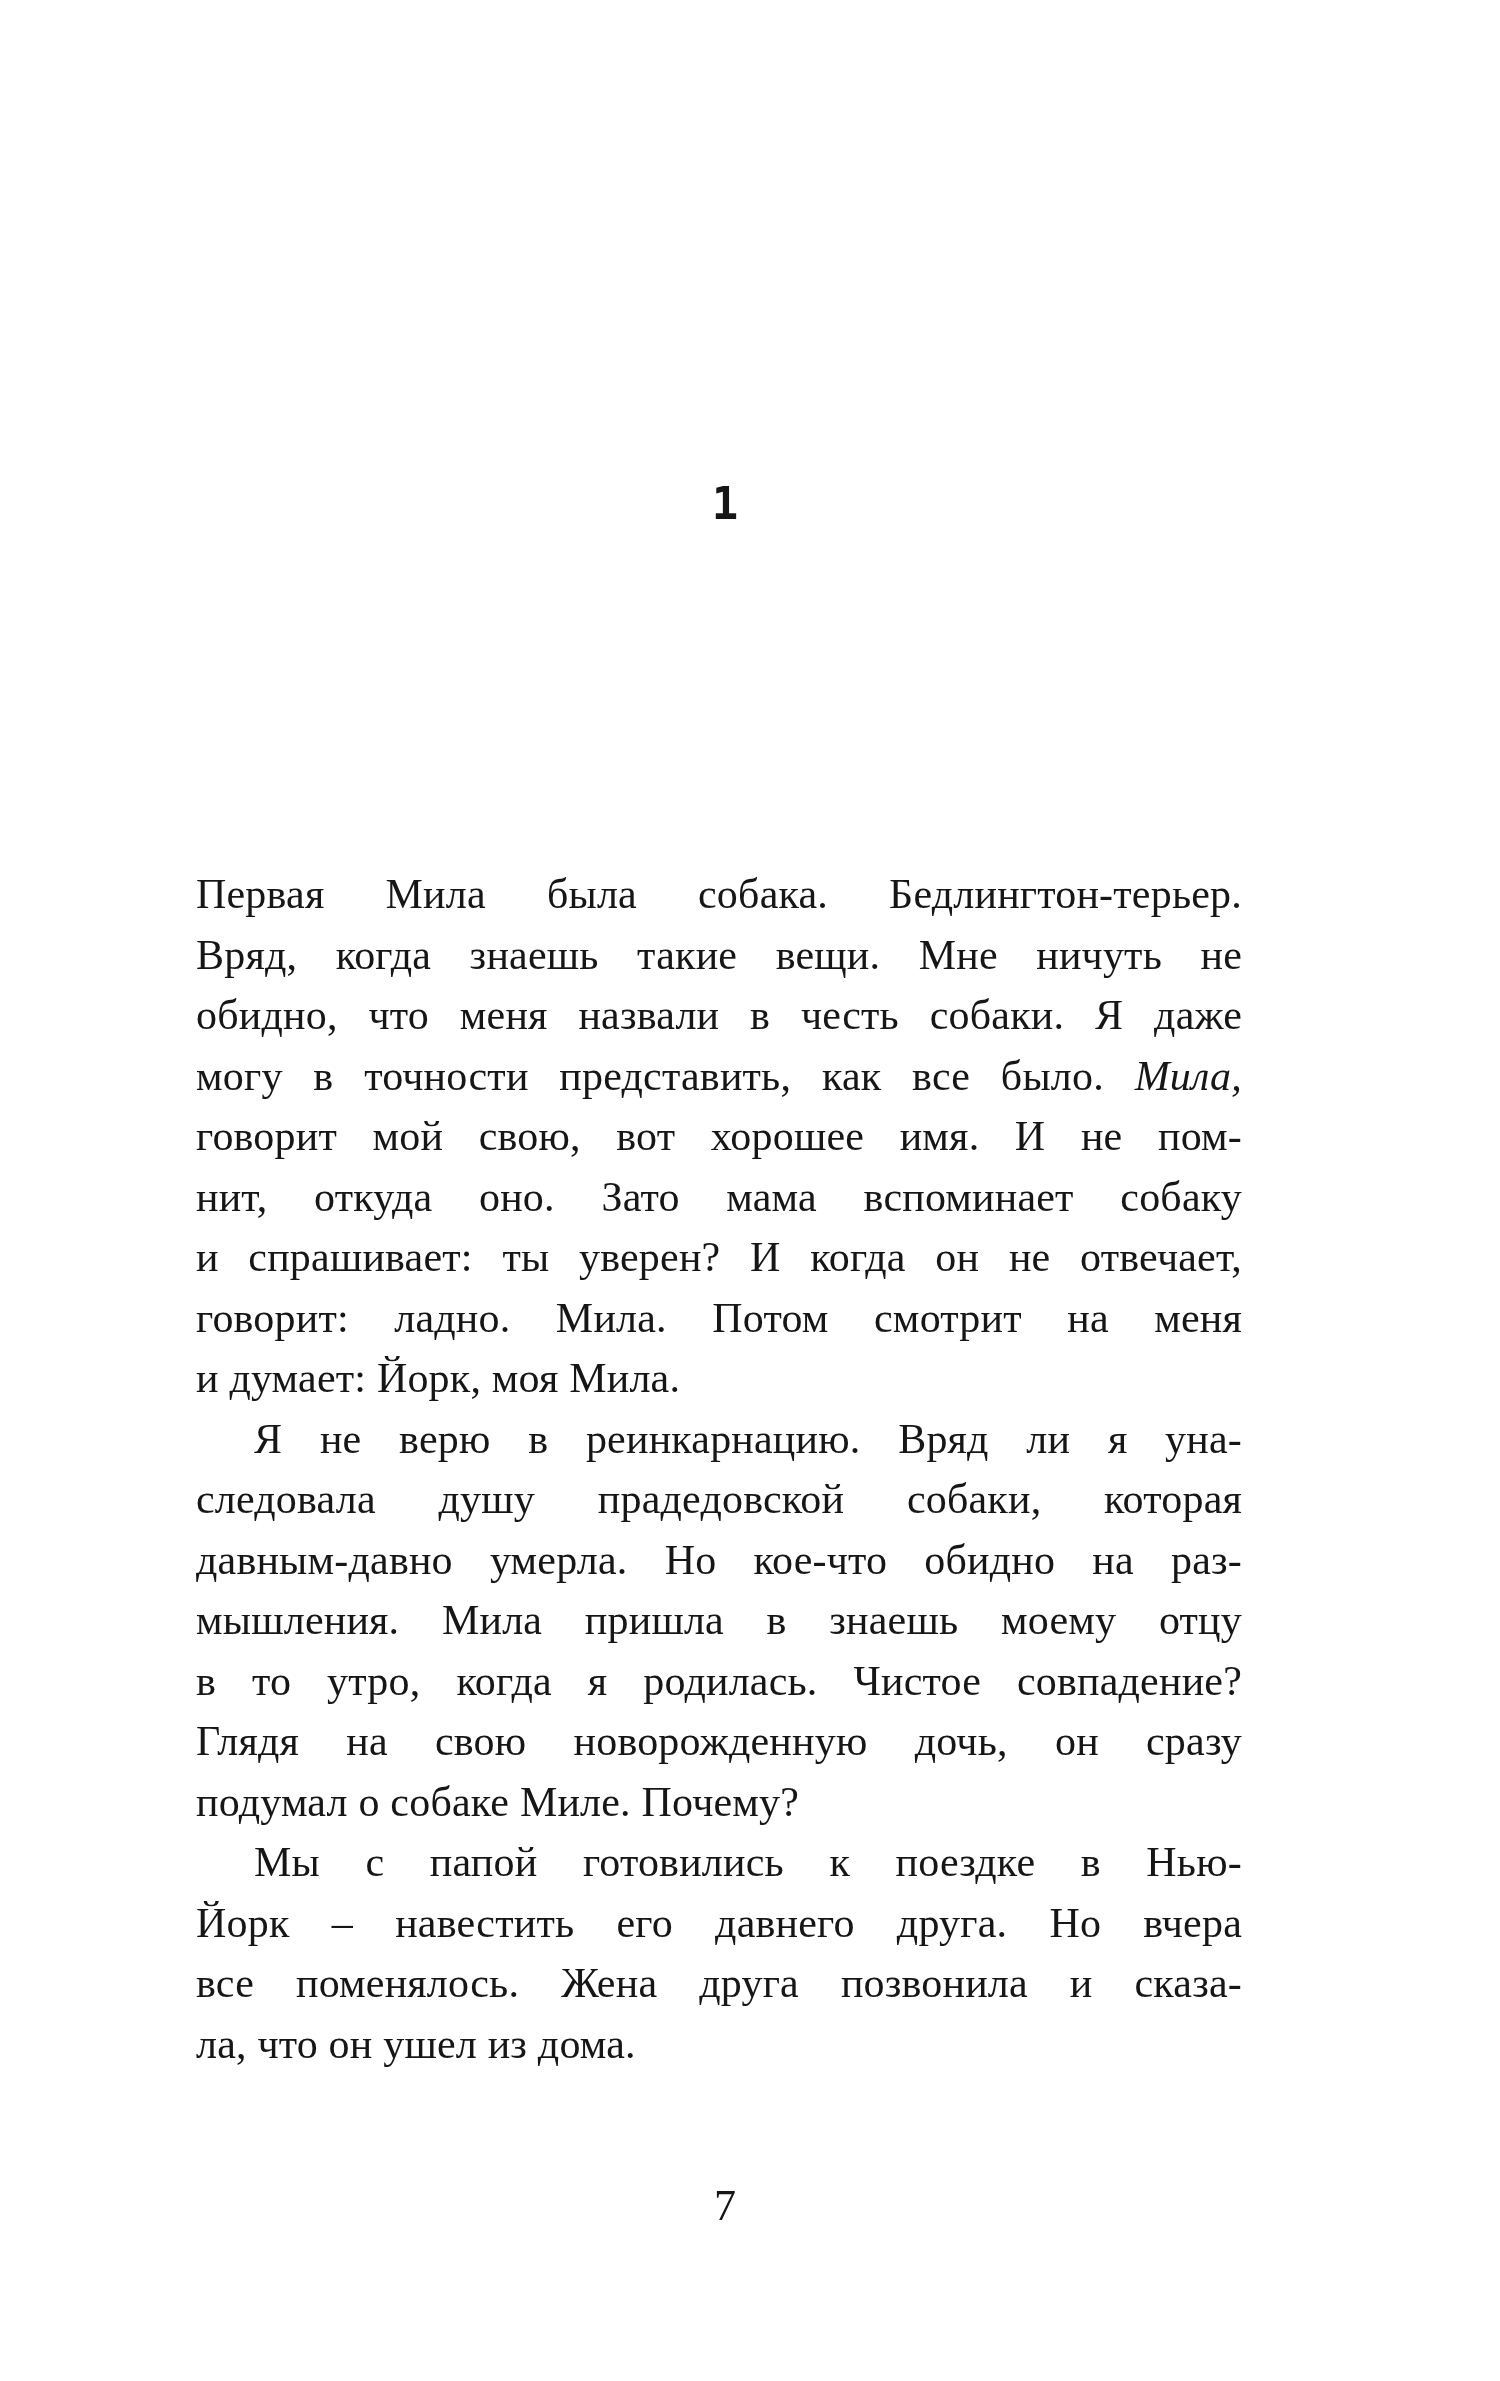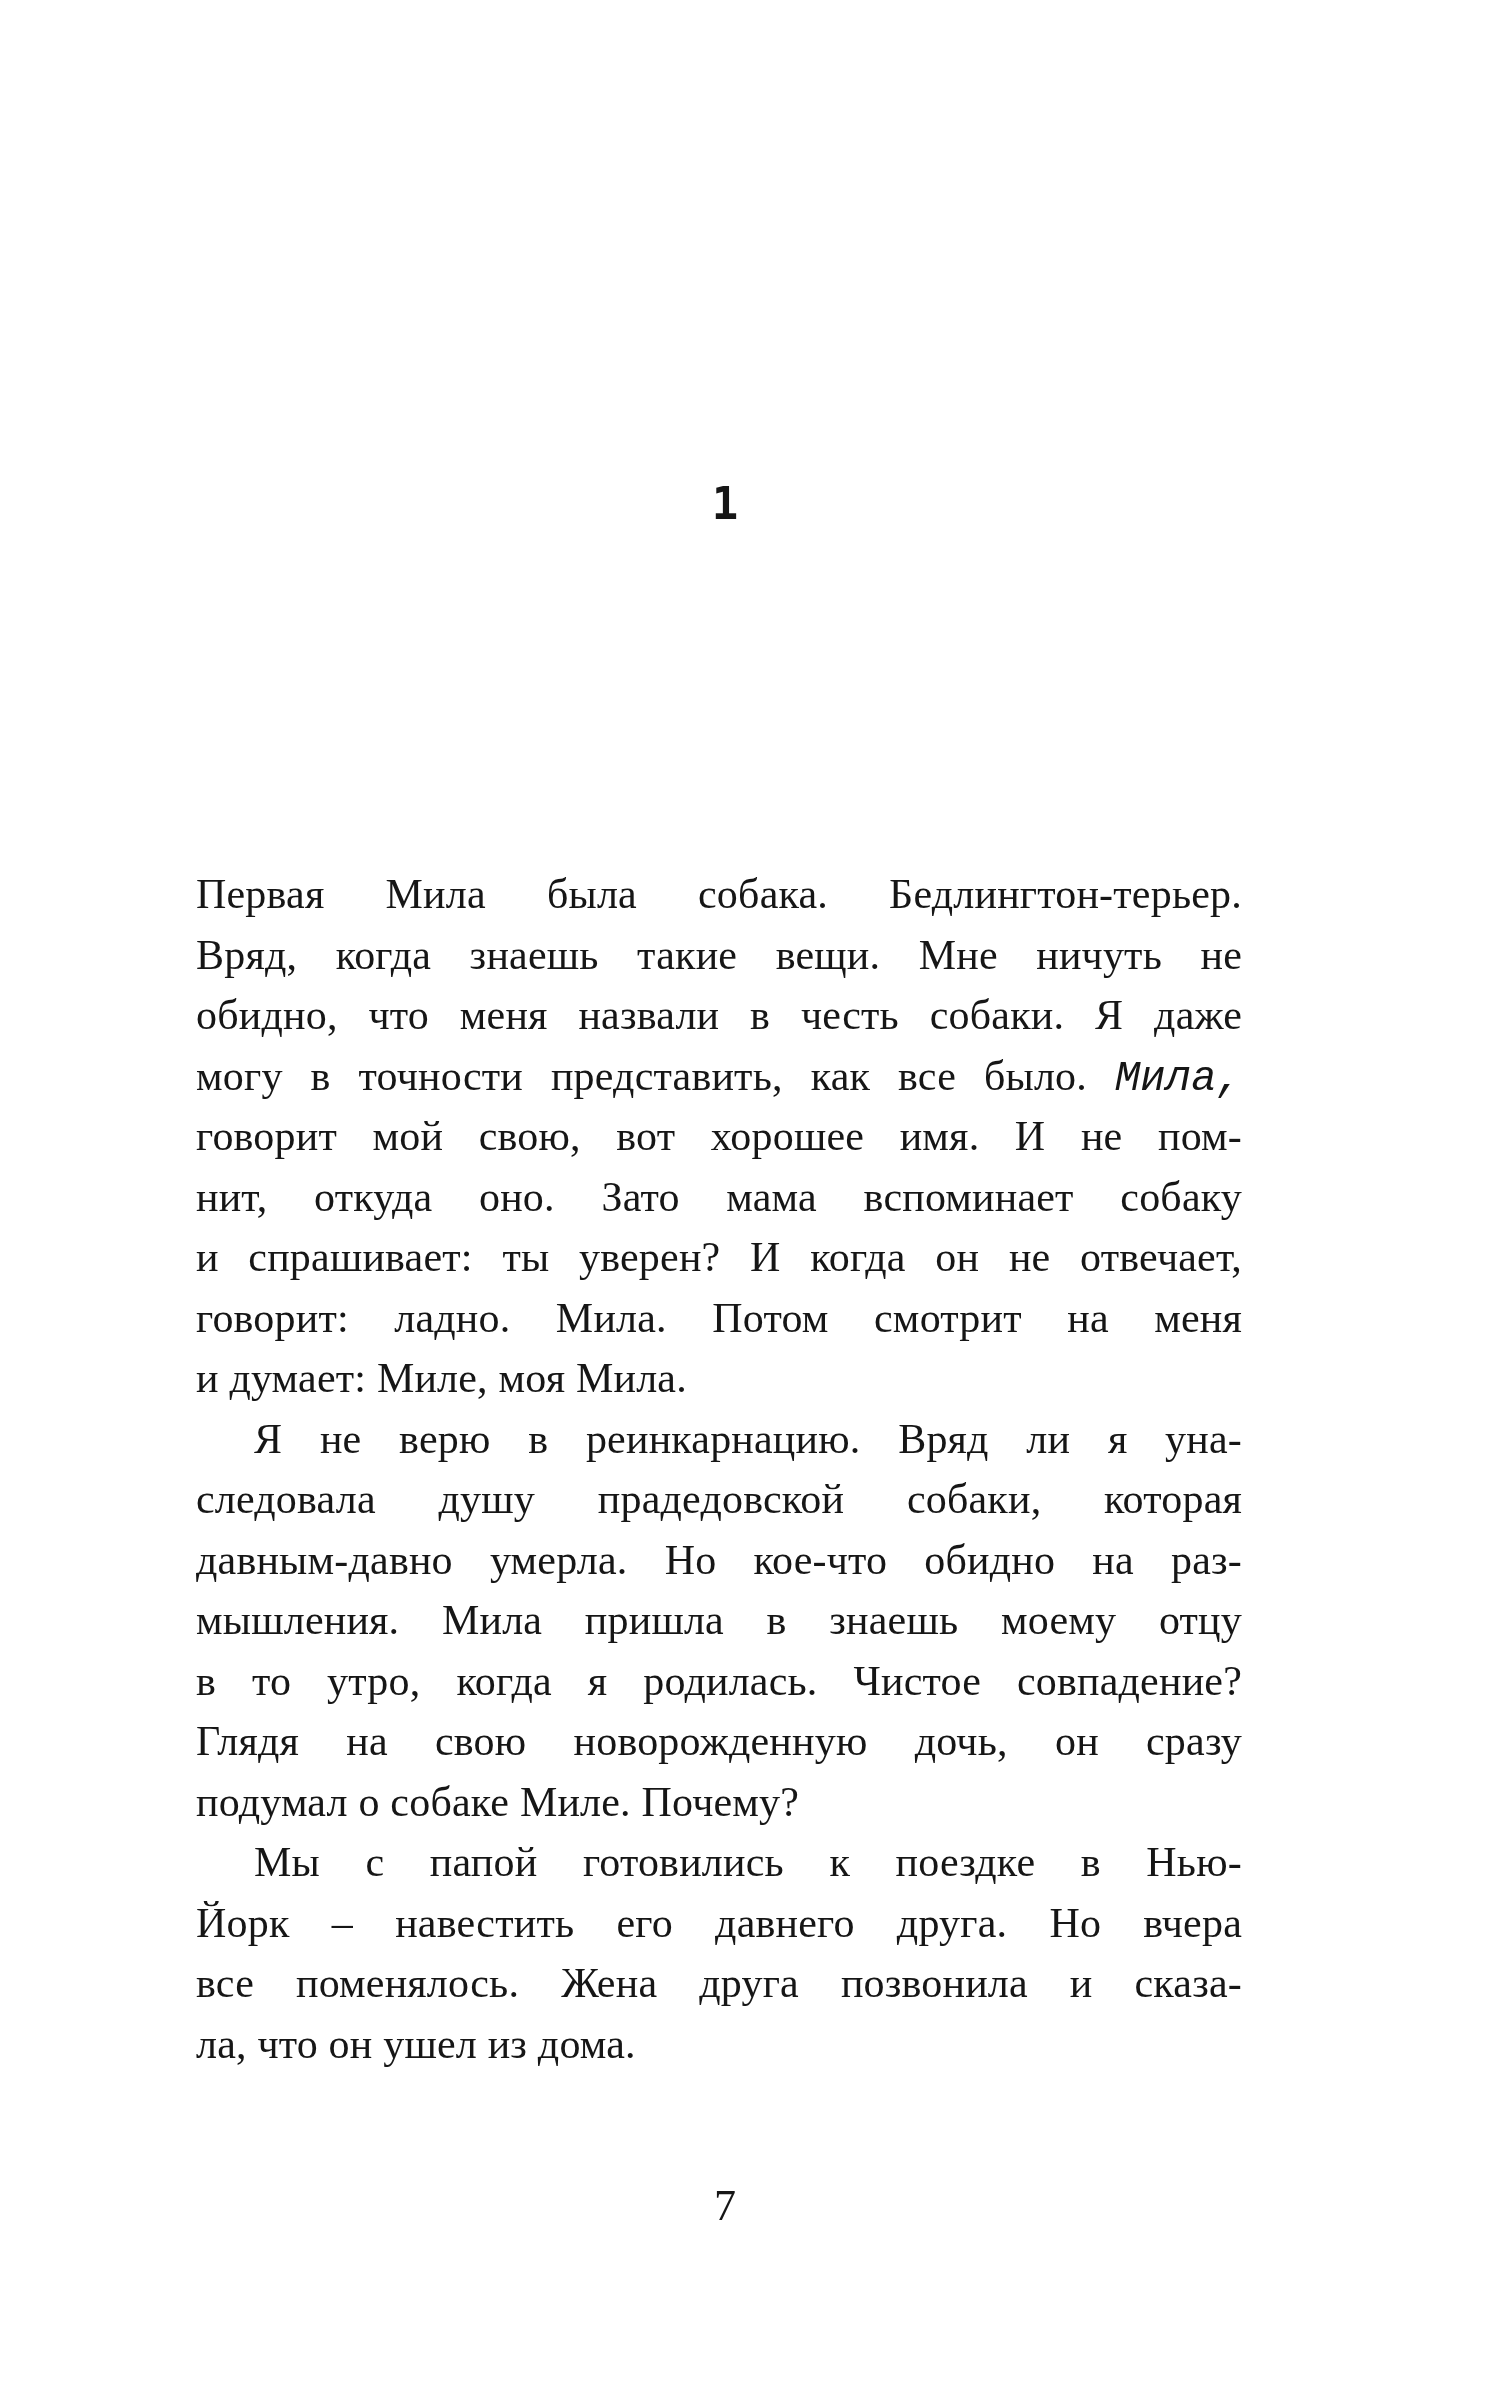--- a/index.html
+++ b/index.html
@@ -48,21 +48,20 @@
   }
   .line.justify {
     text-align: justify;
     text-align-last: justify;
   }
   .line.indent {
     text-indent: 58px;
   }
   .line em {
     font-style: italic;
-    font-family: Liberation Mono, monospace;
   }
   .page-number {
     position: absolute;
     left: 202px;
     top: 2176px;
     width: 1046px;
     text-align: center;
     font-size: 44px;
     line-height: 60px;
   }
@@ -75,21 +74,21 @@
 
   <div class="text-block" id="text-block">
       <div class="line justify"><span>Первая Мила была собака. Бедлингтон-терьер.</span></div>
       <div class="line justify"><span>Вряд, когда знаешь такие вещи. Мне ничуть не</span></div>
       <div class="line justify"><span>обидно, что меня назвали в честь собаки. Я даже</span></div>
       <div class="line justify"><span>могу в точности представить, как все было. </span><em>Мила,</em></div>
       <div class="line justify"><span>говорит мой свою, вот хорошее имя. И не пом-</span></div>
       <div class="line justify"><span>нит, откуда оно. Зато мама вспоминает собаку</span></div>
       <div class="line justify"><span>и спрашивает: ты уверен? И когда он не отвечает,</span></div>
       <div class="line justify"><span>говорит: ладно. Мила. Потом смотрит на меня</span></div>
-      <div class="line"><span>и думает: Миле, моя Мила.</span></div>
+      <div class="line"><span>и думает: Йорк, моя Мила.</span></div>
       <div class="line justify indent"><span>Я не верю в реинкарнацию. Вряд ли я уна-</span></div>
       <div class="line justify"><span>следовала душу прадедовской собаки, которая</span></div>
       <div class="line justify"><span>давным-давно умерла. Но кое-что обидно на раз-</span></div>
       <div class="line justify"><span>мышления. Мила пришла в знаешь моему отцу</span></div>
       <div class="line justify"><span>в то утро, когда я родилась. Чистое совпадение?</span></div>
       <div class="line justify"><span>Глядя на свою новорожденную дочь, он сразу</span></div>
       <div class="line"><span>подумал о собаке Миле. Почему?</span></div>
       <div class="line justify indent"><span>Мы с папой готовились к поездке в Нью-</span></div>
       <div class="line justify"><span>Йорк – навестить его давнего друга. Но вчера</span></div>
       <div class="line justify"><span>все поменялось. Жена друга позвонила и сказа-</span></div>

